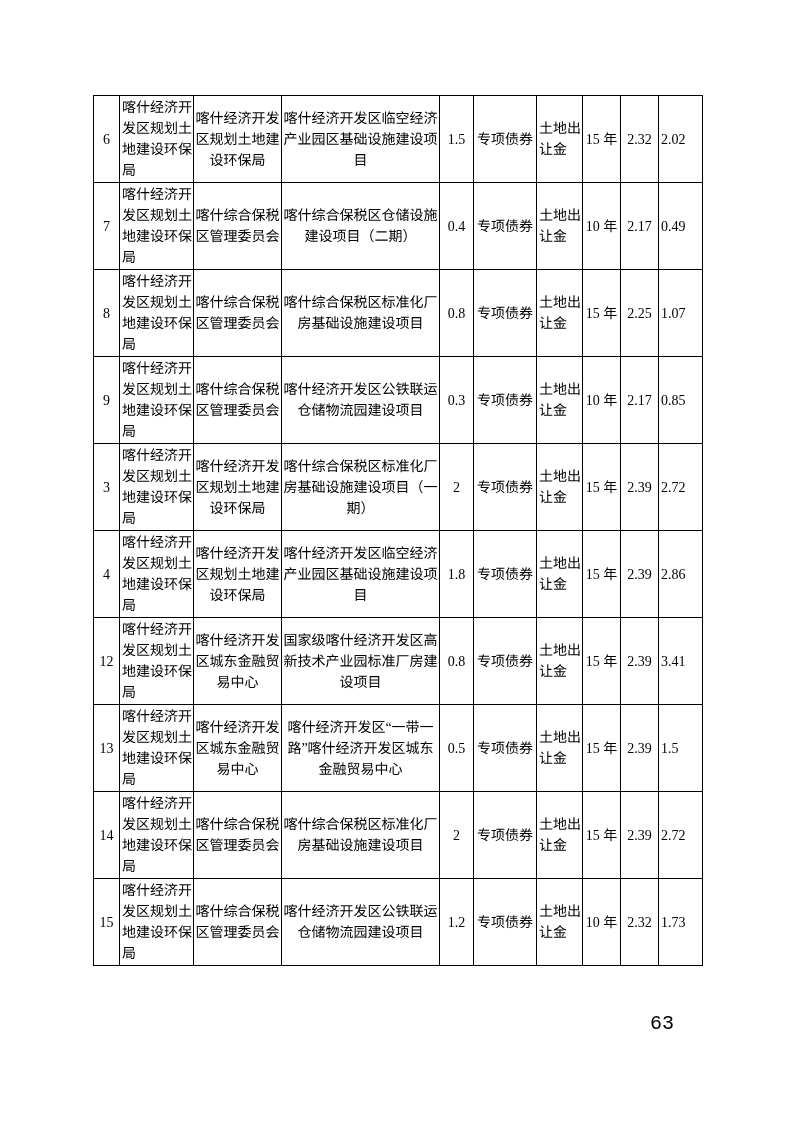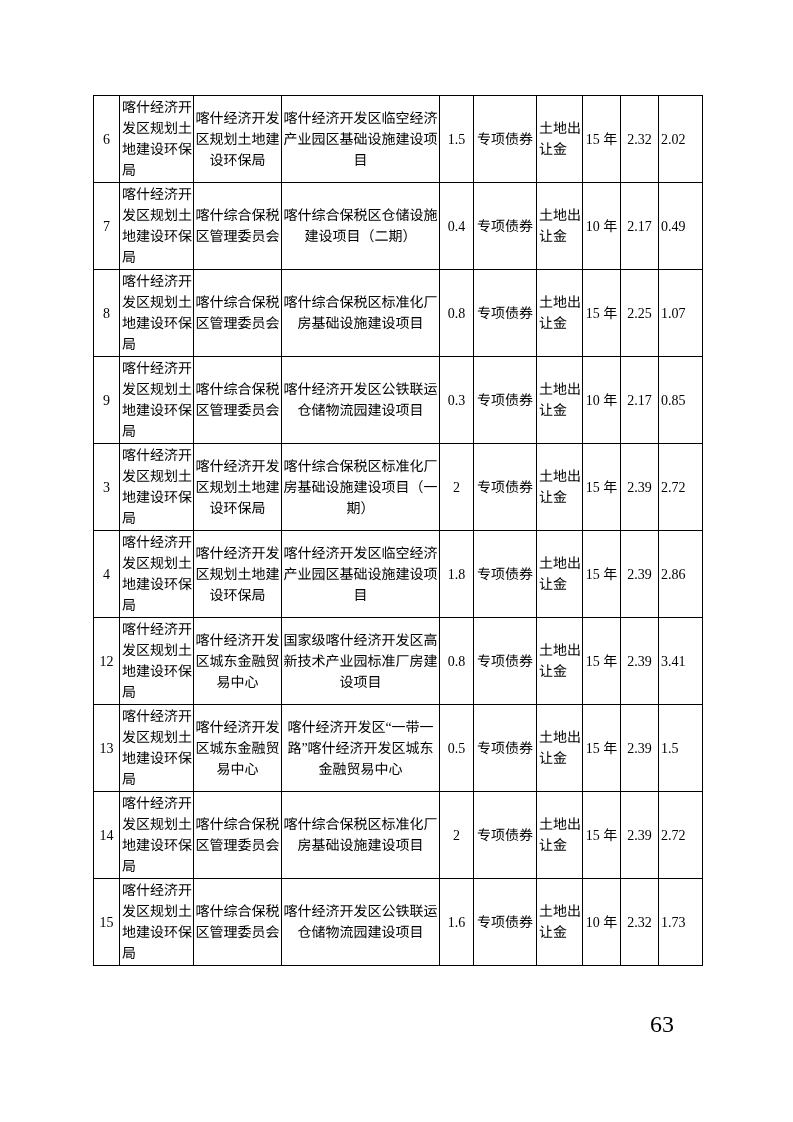--- a/index.html
+++ b/index.html
@@ -32,22 +32,23 @@
     overflow: hidden;
     word-break: break-all;
   }
   table.bond td.left { text-align: left; padding-left: 2px; }
   .pageno {
     position: absolute;
     left: 639px;
     top: 1012px;
     width: 46px;
     text-align: center;
-    font-size: 24px;
+    font-size: 20px;
     line-height: 24px;
+    font-family: Liberation Mono, monospace;
   }
 </style>
 </head>
 <body>
 
 <div class="page">
 
   <table class="bond">
     <colgroup>
       <col style="width:26px">
@@ -168,21 +169,21 @@
         <td class="left">土地出让金</td>
         <td>15 年</td>
         <td>2.39</td>
         <td class="left">2.72</td>
       </tr>
       <tr>
         <td>15</td>
         <td class="left">喀什经济开发区规划土地建设环保局</td>
         <td>喀什综合保税区管理委员会</td>
         <td>喀什经济开发区公铁联运仓储物流园建设项目</td>
-        <td>1.6</td>
+        <td>1.2</td>
         <td>专项债券</td>
         <td class="left">土地出让金</td>
         <td>10 年</td>
         <td>2.32</td>
         <td class="left">1.73</td>
       </tr>
     </tbody>
   </table>
 
   <div class="pageno">63</div>

